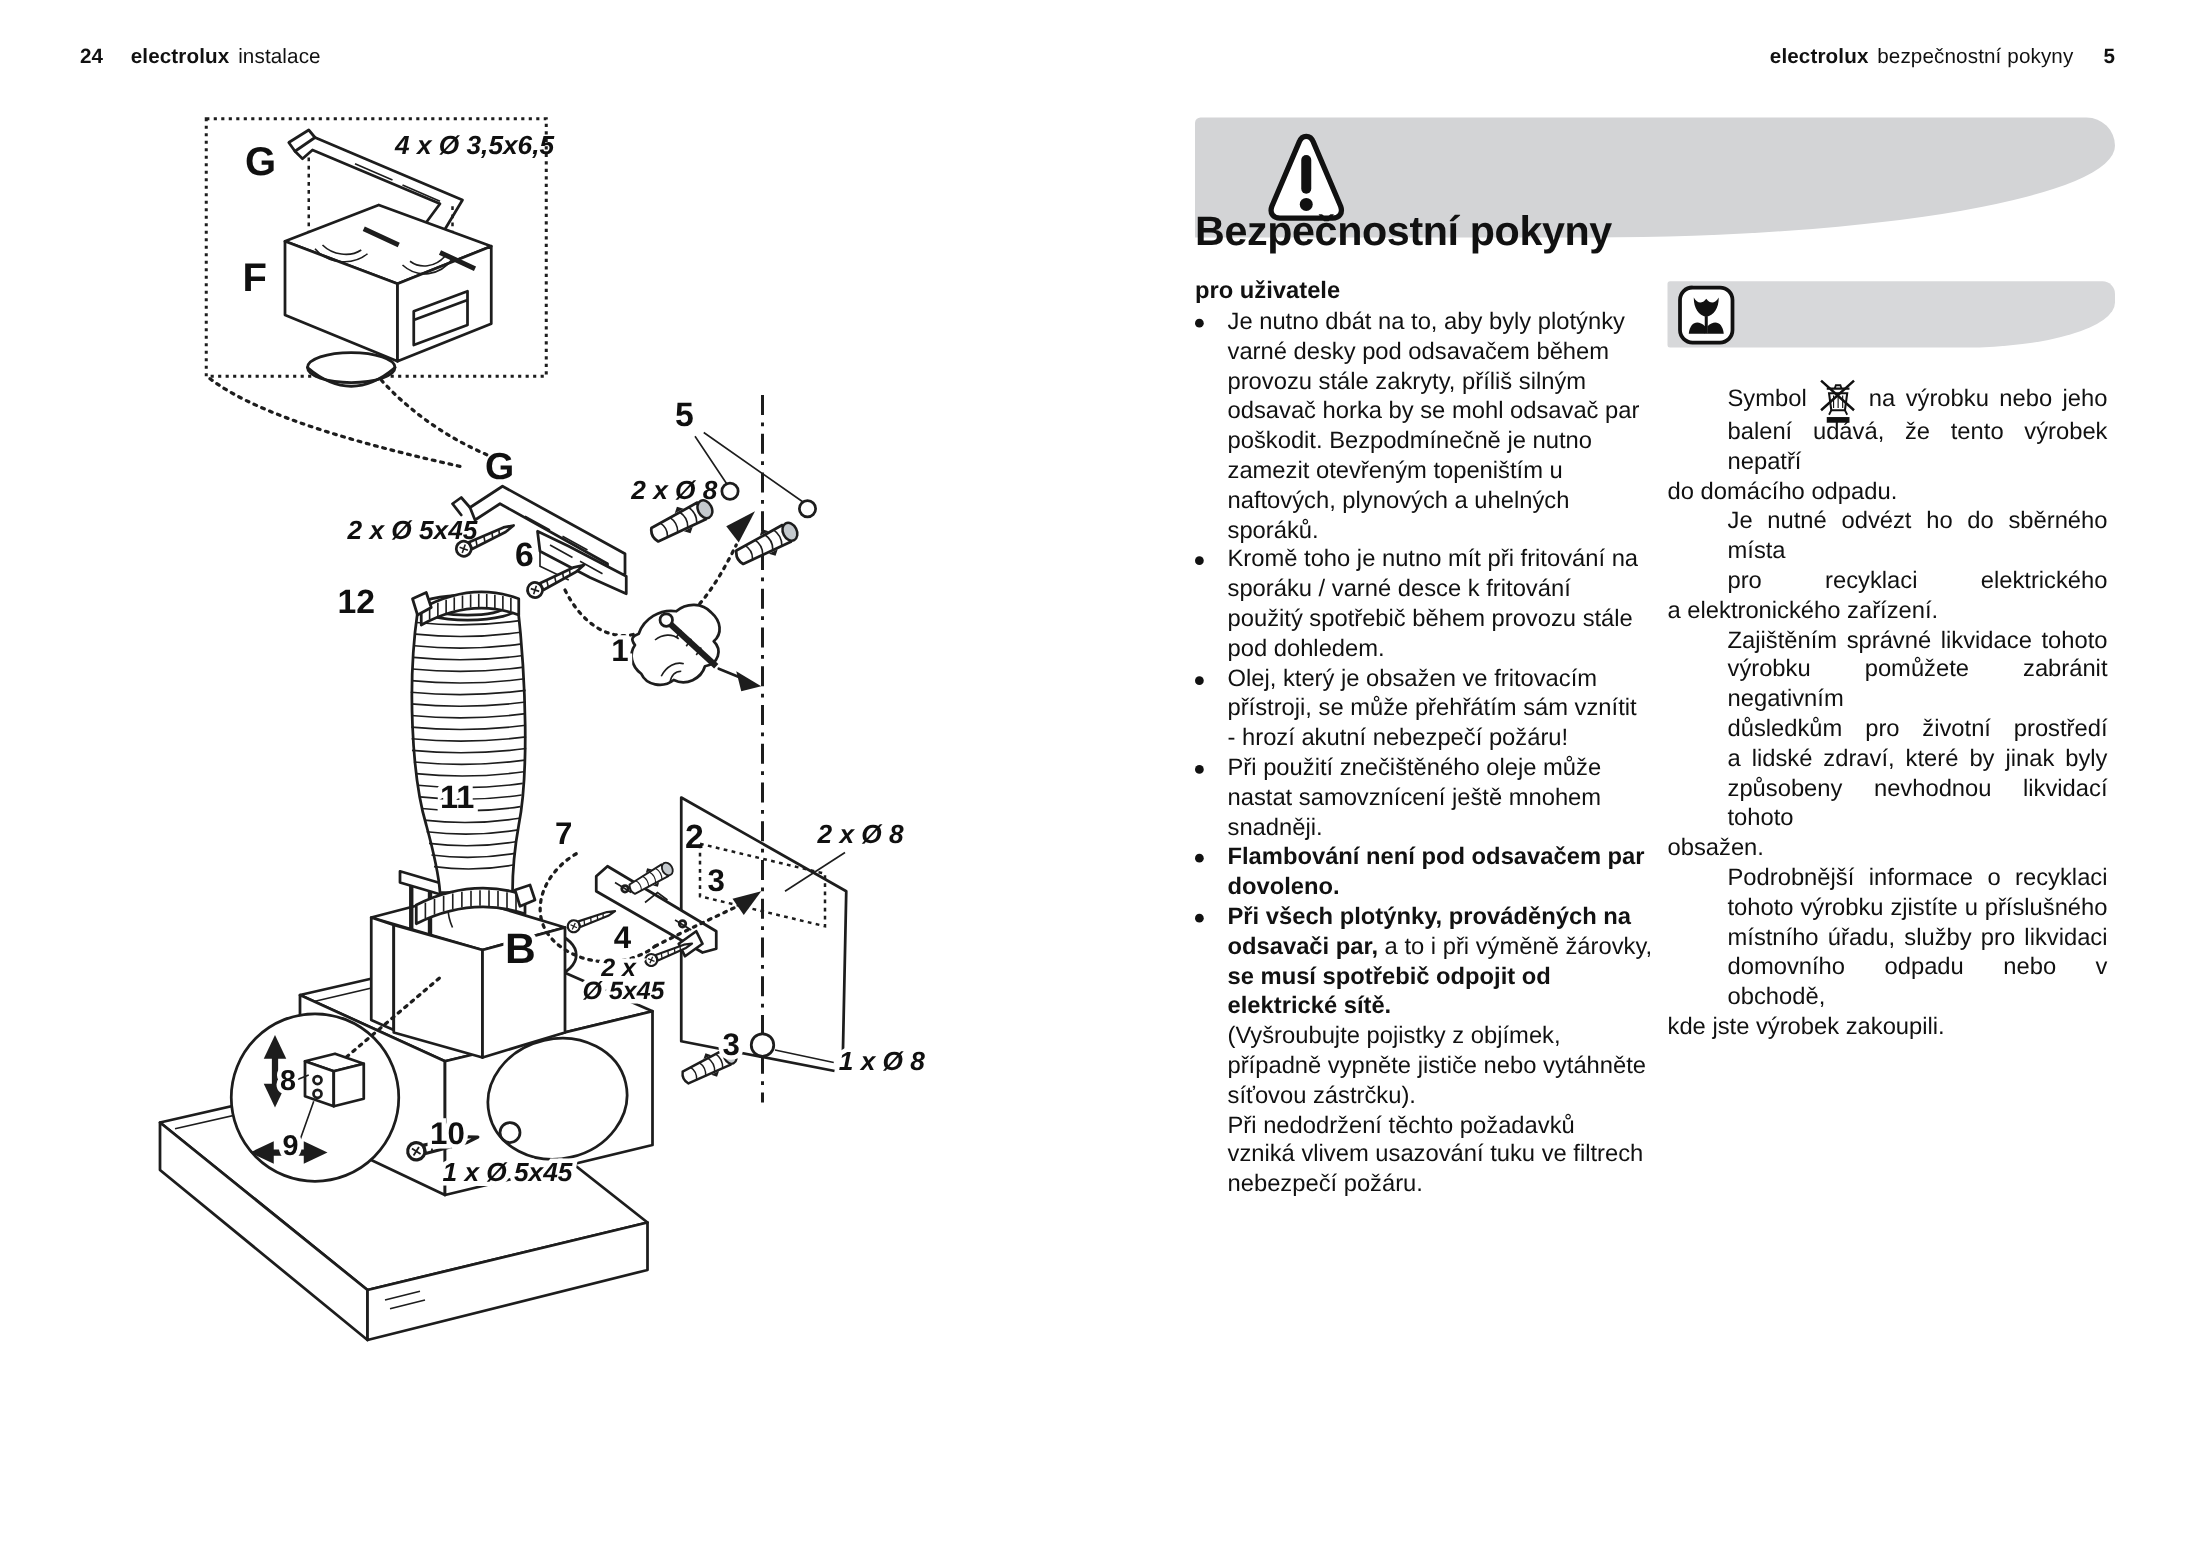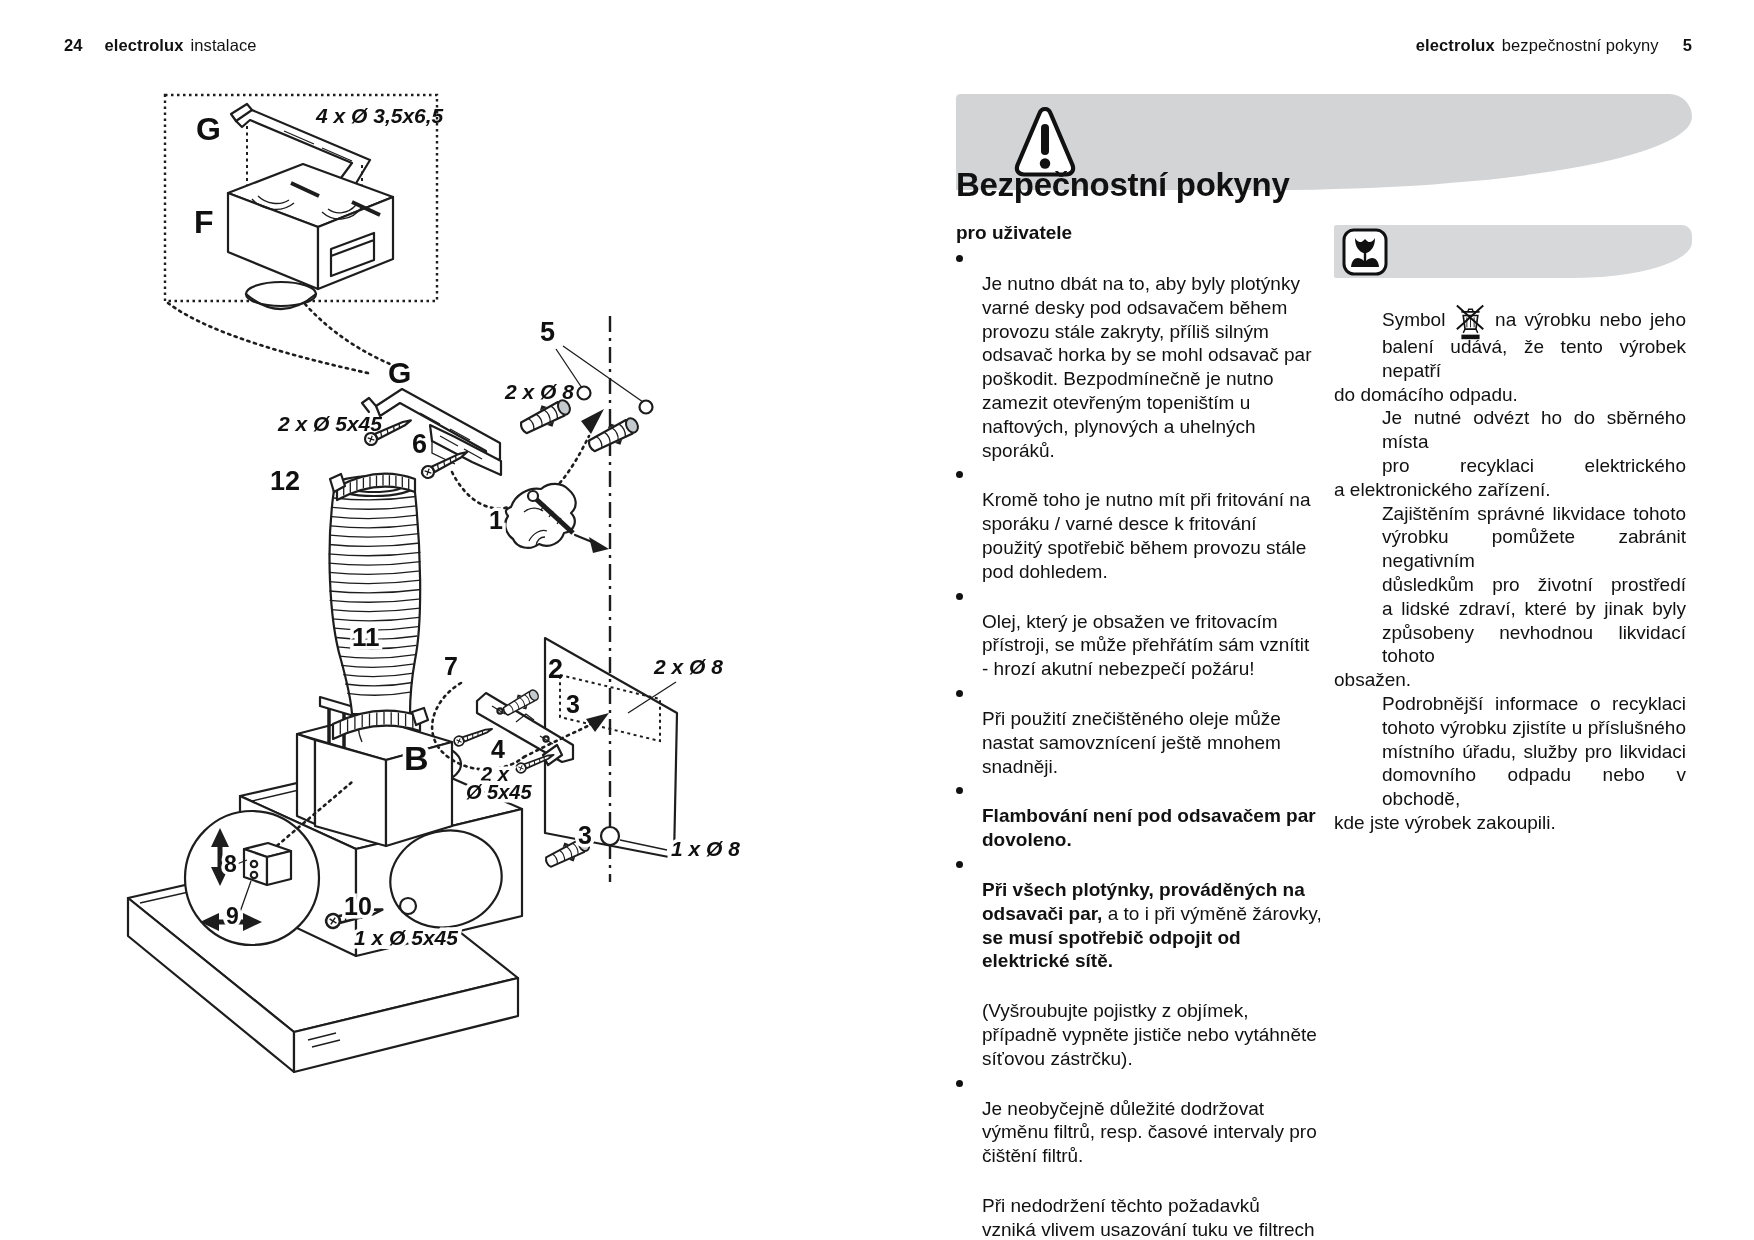--- a/index.html
+++ b/index.html
@@ -23,21 +23,21 @@
 
   .title{left:956px;top:166px;font-size:33px;font-weight:bold;letter-spacing:-.3px;white-space:nowrap;}
   .subtitle{left:956px;top:222px;font-size:19px;font-weight:bold;}
 
   
   #col1{left:956px;top:246px;width:352px;font-size:19px;line-height:23.8px;}
   .item{display:flex;}
   .item .dot{flex:0 0 26px;}
   .item .dot i{display:block;width:7px;height:7px;border-radius:50%;background:#111;margin-top:9px;}
   .item.para{padding-left:26px;}
-  .item .bl{flex:1 1 auto;margin-top:26px;}
+  .item .bl{flex:1 1 auto;}
   .ln{white-space:nowrap;}
   .ln .b{font-weight:bold;}
 
   #col2{left:1334px;top:308px;width:352px;font-size:19px;line-height:23.8px;}
   .ln2{white-space:nowrap;}
   .ln2.just{white-space:normal;text-align:justify;text-align-last:justify;margin-left:48px;}
   .weee{height:40px;width:31px;vertical-align:-9px;margin:-14px 1px -6px 1px;display:inline-block;}
 
   
   svg .ln{fill:none;stroke:#1d1d1d;stroke-width:2.2;stroke-linejoin:round;stroke-linecap:round;}
@@ -378,30 +378,20 @@
         <div class="ln"><span class="b">odsavači par, </span><span>a to i při výměně žárovky,</span></div>
         <div class="ln"><span class="b">se musí spotřebič odpojit od</span></div>
         <div class="ln"><span class="b">elektrické sítě.</span></div>
       </div>
     </div>
     <div class="item para">
       <div class="bl">
         <div class="ln"><span>(Vyšroubujte pojistky z objímek,</span></div>
         <div class="ln"><span>případně vypněte jističe nebo vytáhněte</span></div>
         <div class="ln"><span>síťovou zástrčku).</span></div>
-      </div>
-    </div>
-    <div class="item bullet">
-      <span class="dot">
-        <i></i>
-      </span>
-      <div class="bl">
-        <div class="ln"><span>Je neobyčejně důležité dodržovat</span></div>
-        <div class="ln"><span>výměnu filtrů, resp. časové intervaly pro</span></div>
-        <div class="ln"><span>čištění filtrů.</span></div>
       </div>
     </div>
     <div class="item para">
       <div class="bl">
         <div class="ln"><span>Při nedodržení těchto požadavků</span></div>
         <div class="ln"><span>vzniká vlivem usazování tuku ve filtrech</span></div>
         <div class="ln"><span>nebezpečí požáru.</span></div>
       </div>
     </div>
   </div>

